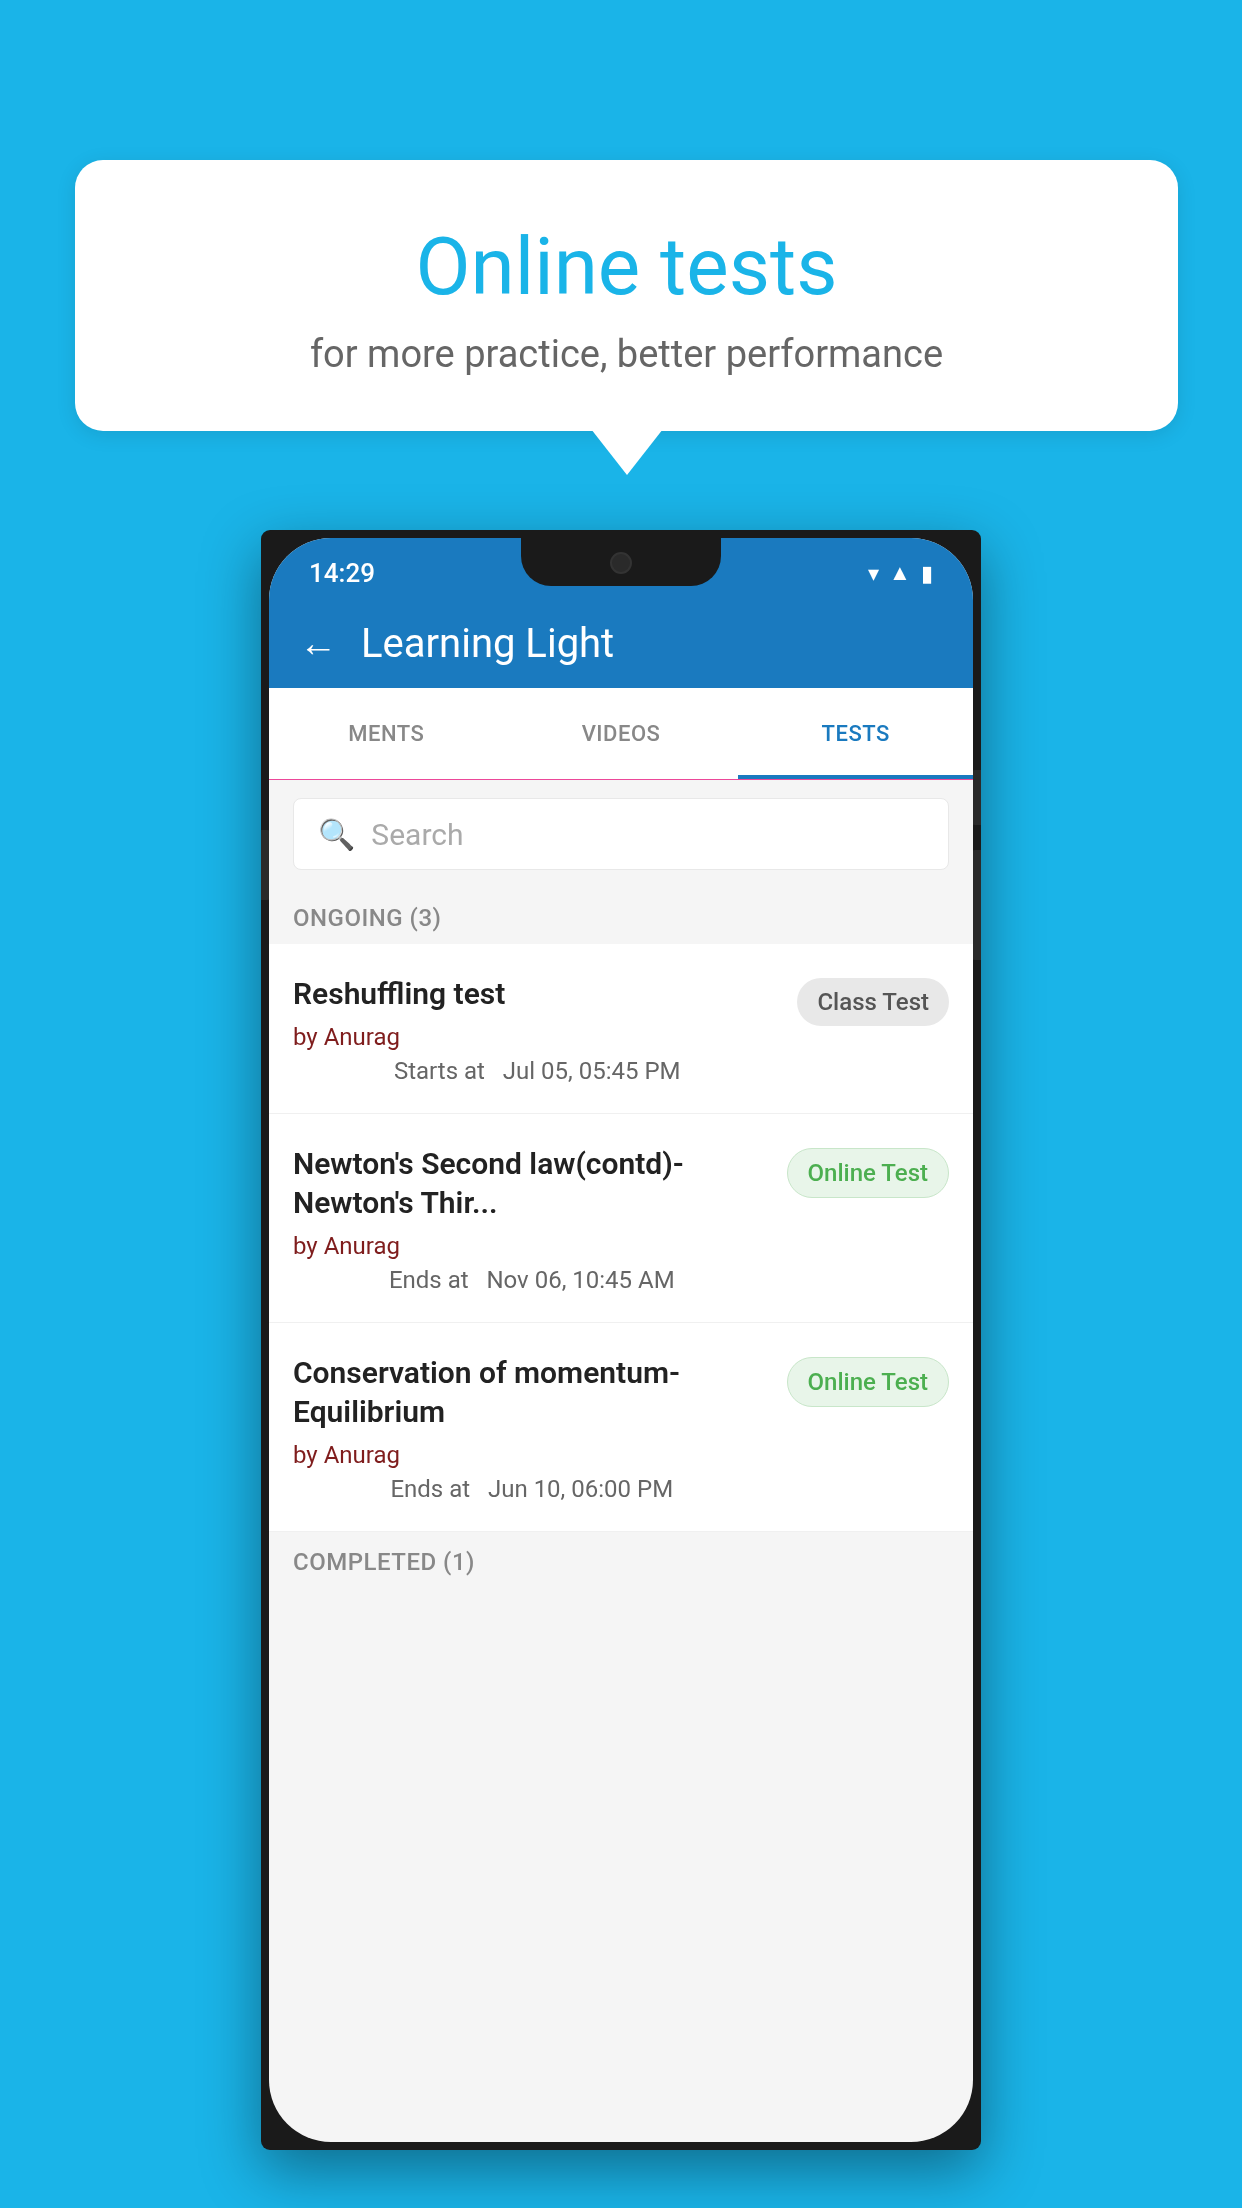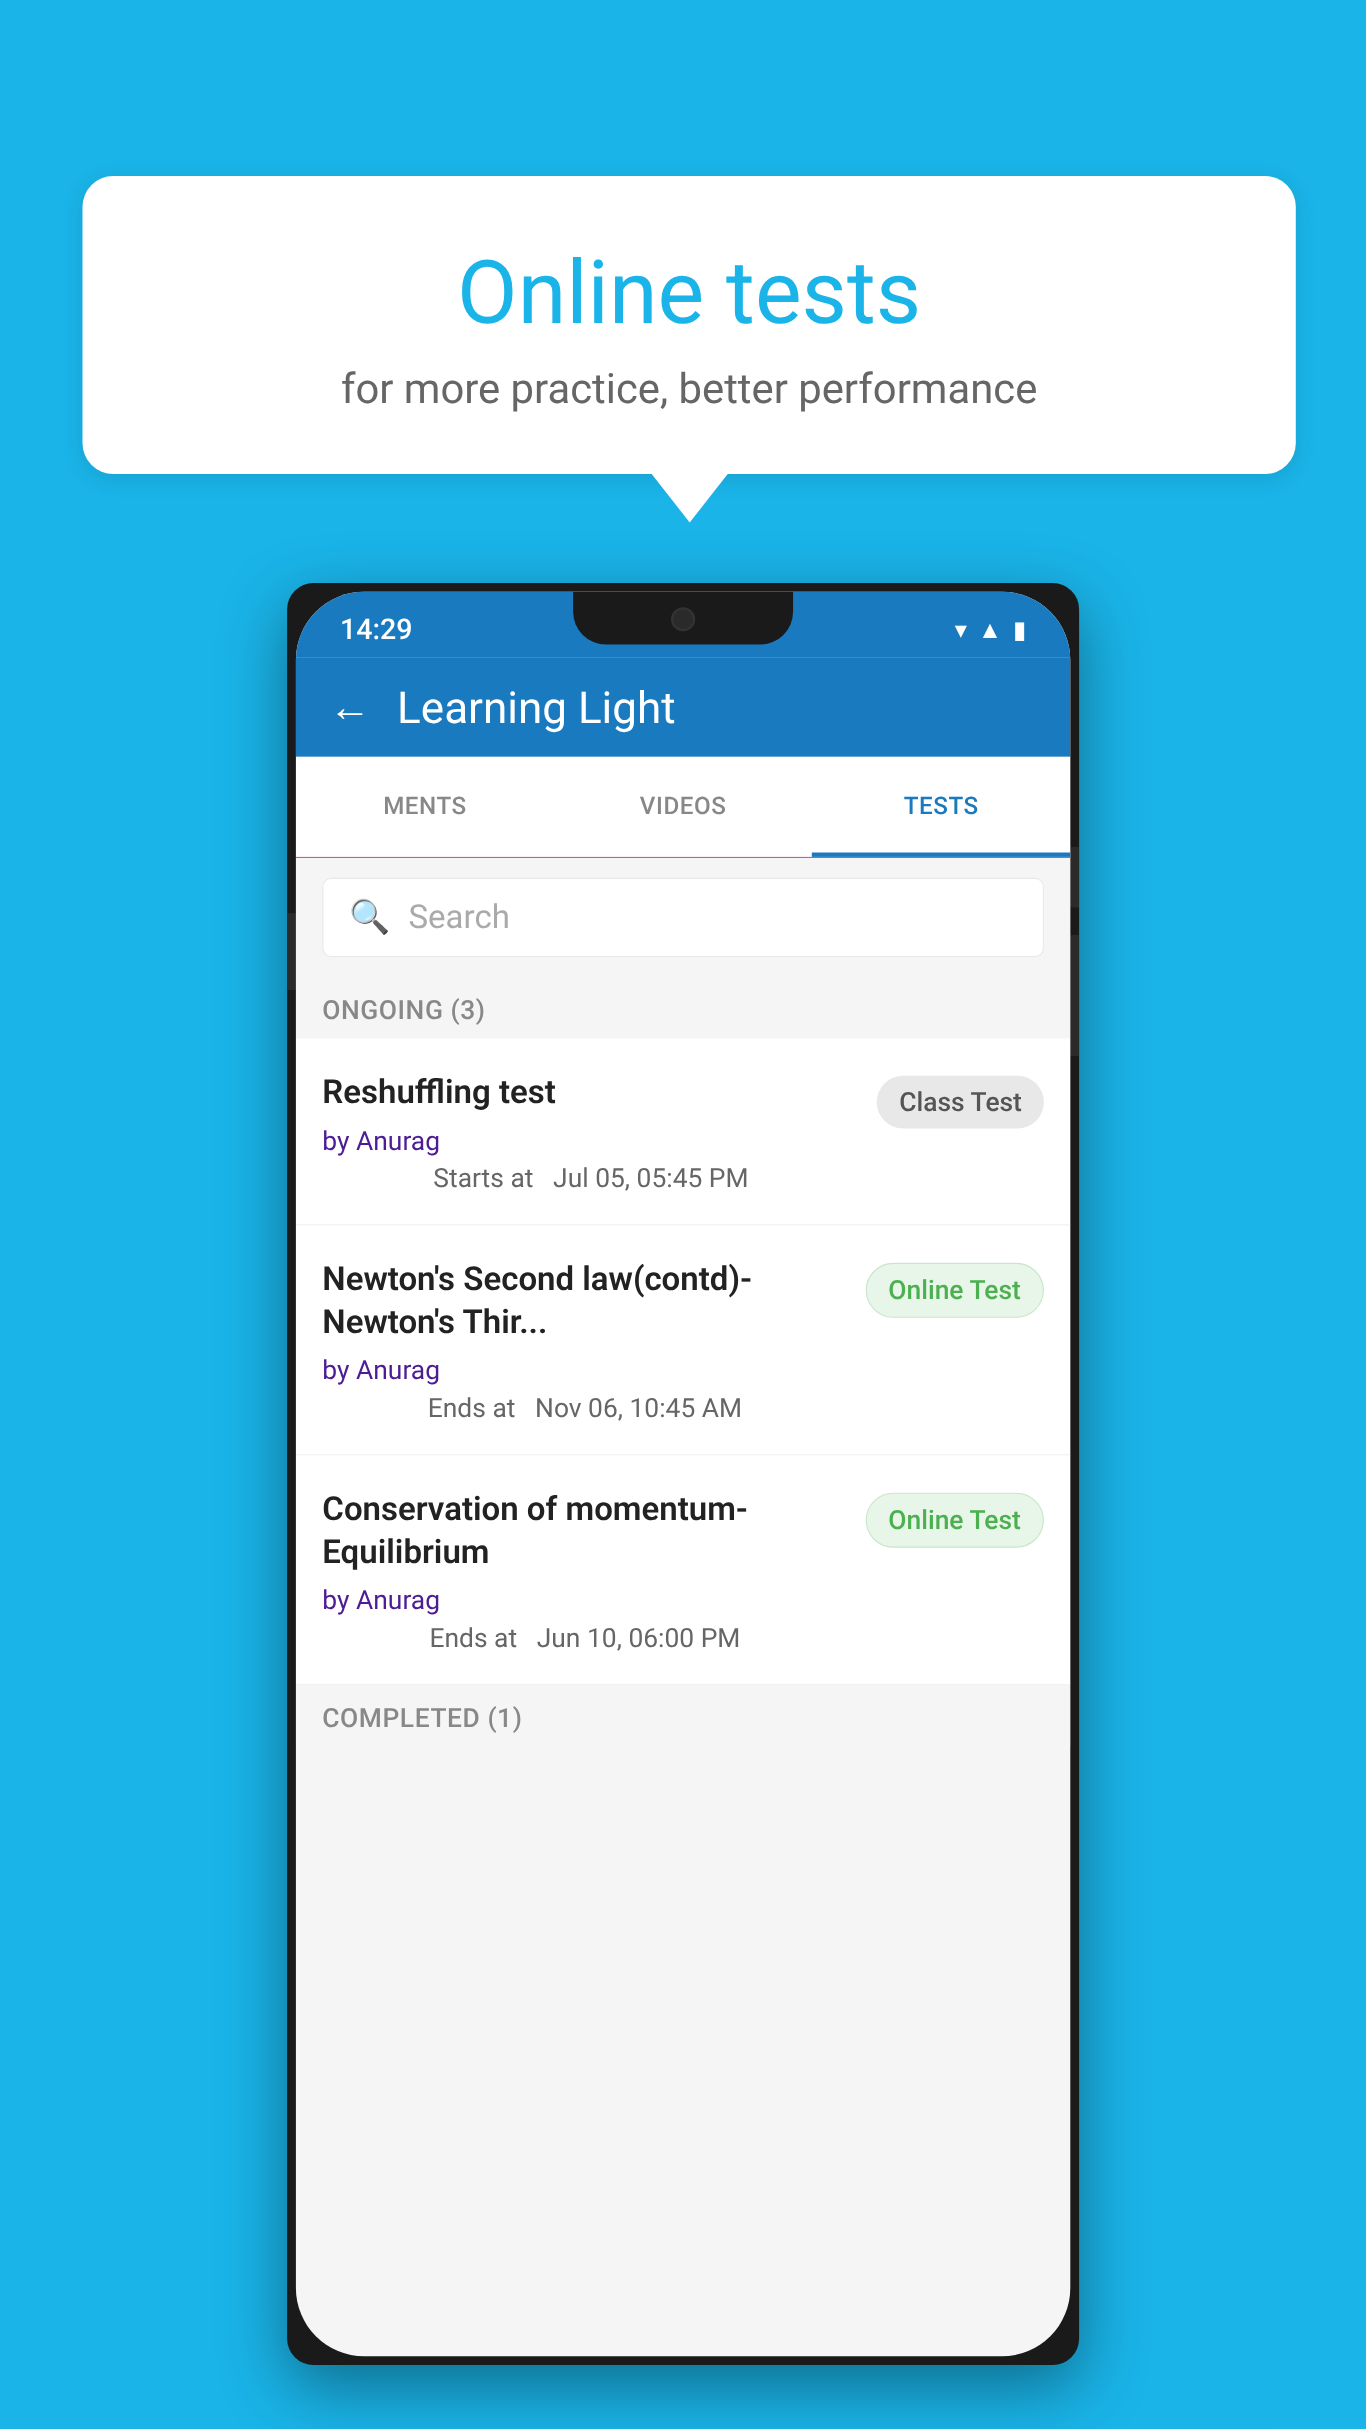--- a/index.html
+++ b/index.html
@@ -55,21 +55,21 @@
 
     
     .phone-frame {
       position: absolute;
       top: 530px;
       left: 50%;
       transform: translateX(-50%);
       width: 720px;
       height: 1620px;
       background: #1a1a1a;
-      border-radius: 24px;
+      border-radius: 9px;
       box-shadow: 0 20px 60px rgba(0,0,0,0.4);
       overflow: hidden;
     }
 
     
     .notch {
       position: absolute;
       top: 0;
       left: 50%;
       transform: translateX(-50%);
@@ -248,21 +248,21 @@
     .test-name {
       font-size: 30px;
       font-weight: 600;
       color: #222;
       margin-bottom: 10px;
       line-height: 1.3;
     }
 
     .test-author {
       font-size: 24px;
-      color: #4c1d95;
+      color: #7f1d1d;
       margin-bottom: 6px;
     }
 
     .test-time {
       font-size: 24px;
       color: #666;
       text-align: center;
     }
 
     .test-badge {

